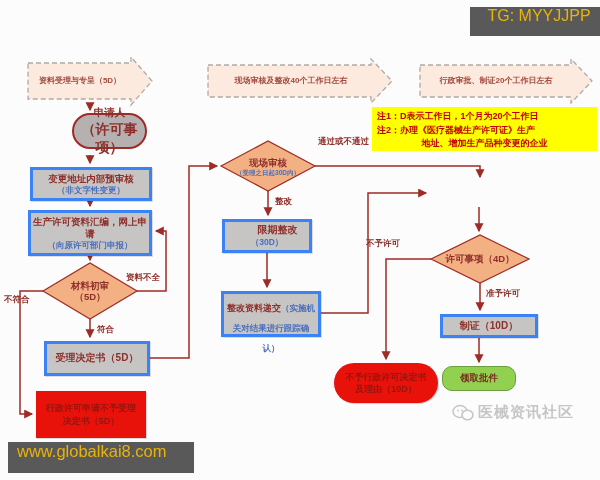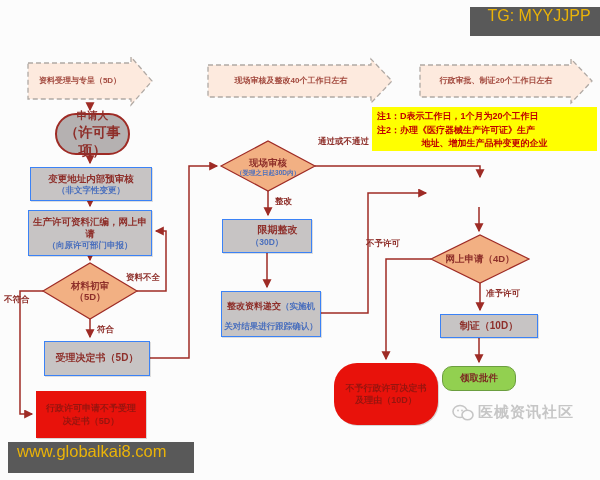--- a/index.html
+++ b/index.html
@@ -5,21 +5,21 @@
   html,body{margin:0;padding:0;background:#ffffff;}
   #stage{
     position:relative;width:600px;height:480px;overflow:hidden;
     background:#fcfcfc;
     font-family:"Liberation Sans","DejaVu Sans",sans-serif;
   }
   .abs{position:absolute;box-sizing:border-box;}
 
   
   .gbox{
-    background:#c7c4c4;border:1px solid #3b82f6;
+    background:#c7c4c4;border:3px solid #3b82f6;
     display:flex;flex-direction:column;align-items:center;justify-content:center;
     text-align:center;line-height:1.25;
     box-shadow:1px 1px 0 rgba(0,0,0,.12);
   }
   .main-red{color:#8e2f2a;font-weight:bold;font-size:9.5px;}
   .sub-blue{color:#4a6fbd;font-weight:bold;font-size:8.5px;}
 
   .pill{
     background:#b5b1b1;border:2px solid #9e2b25;border-radius:21px;
     display:flex;flex-direction:column;align-items:center;justify-content:center;
@@ -102,21 +102,21 @@
   <div class="abs phase-label" style="left:30px;top:68px;width:100px;height:26px;">资料受理与专呈（5D）</div>
   <div class="abs phase-label" style="left:212px;top:68px;width:158px;height:26px;">现场审核及整改40个工作日左右</div>
   <div class="abs phase-label" style="left:422px;top:68px;width:148px;height:26px;">行政审批、制证20个工作日左右</div>
 
   <div class="abs note" style="left:372px;top:107px;width:225px;height:44px;">
     <div>注1：D表示工作日，1个月为20个工作日</div>
     <div>注2：办理《医疗器械生产许可证》生产</div>
     <div class="l3">地址、增加生产品种变更的企业</div>
   </div>
 
-  <div class="abs pill" style="left:55px;top:113px;width:75px;height:42px;">
+  <div class="abs pill" style="left:72px;top:113px;width:75px;height:36px;">
     <div class="main-red" style="font-size:10.5px;">申请人</div>
     <div class="main-red" style="font-size:14px;">（许可事项）</div>
   </div>
 
   <div class="abs gbox" style="left:30px;top:167px;width:122px;height:34px;">
     <div class="main-red">变更地址内部预审核</div>
     <div class="sub-blue">（非文字性变更）</div>
   </div>
 
   <div class="abs gbox" style="left:28px;top:210px;width:124px;height:46px;padding:2px;">
@@ -147,32 +147,32 @@
     <div class="main-red" style="font-size:10px;padding-left:21px;">限期整改</div>
     <div class="sub-blue">（30D）</div>
   </div>
 
   <div class="abs gbox" style="left:221px;top:291px;width:100px;height:46px;padding:2px;display:block;text-align:center;">
     <span class="main-red" style="font-size:9px;">整改资料递交</span><span class="sub-blue" style="font-size:8.5px;">（实施机关对结果进行跟踪确认）</span>
   </div>
 
 
   <div class="abs diamond-label" style="left:432px;top:247px;width:96px;height:24px;">
-    <div class="main-red">网上申请（4D）</div>
+    <div class="main-red">许可事项（4D）</div>
   </div>
 
   <div class="abs gbox" style="left:440px;top:314px;width:98px;height:24px;">
     <div class="main-red" style="font-size:10px;">制证（10D）</div>
   </div>
 
   <div class="abs greenpill" style="left:442px;top:366px;width:74px;height:25px;">
     <span>领取批件</span>
   </div>
 
-  <div class="abs redbox" style="left:334px;top:363px;width:104px;height:62px;border-radius:23px;">
+  <div class="abs redbox" style="left:334px;top:363px;width:104px;height:40px;border-radius:23px;">
     <div>不予行政许可决定书</div>
     <div>及理由（10D）</div>
   </div>
 
   <div class="abs edge-label" style="left:318px;top:136px;">通过或不通过</div>
   <div class="abs edge-label" style="left:275px;top:196px;">整改</div>
   <div class="abs edge-label" style="left:126px;top:272px;">资料不全</div>
   <div class="abs edge-label" style="left:4px;top:294px;">不符合</div>
   <div class="abs edge-label" style="left:97px;top:324px;">符合</div>
   <div class="abs edge-label" style="left:366px;top:238px;">不予许可</div>

